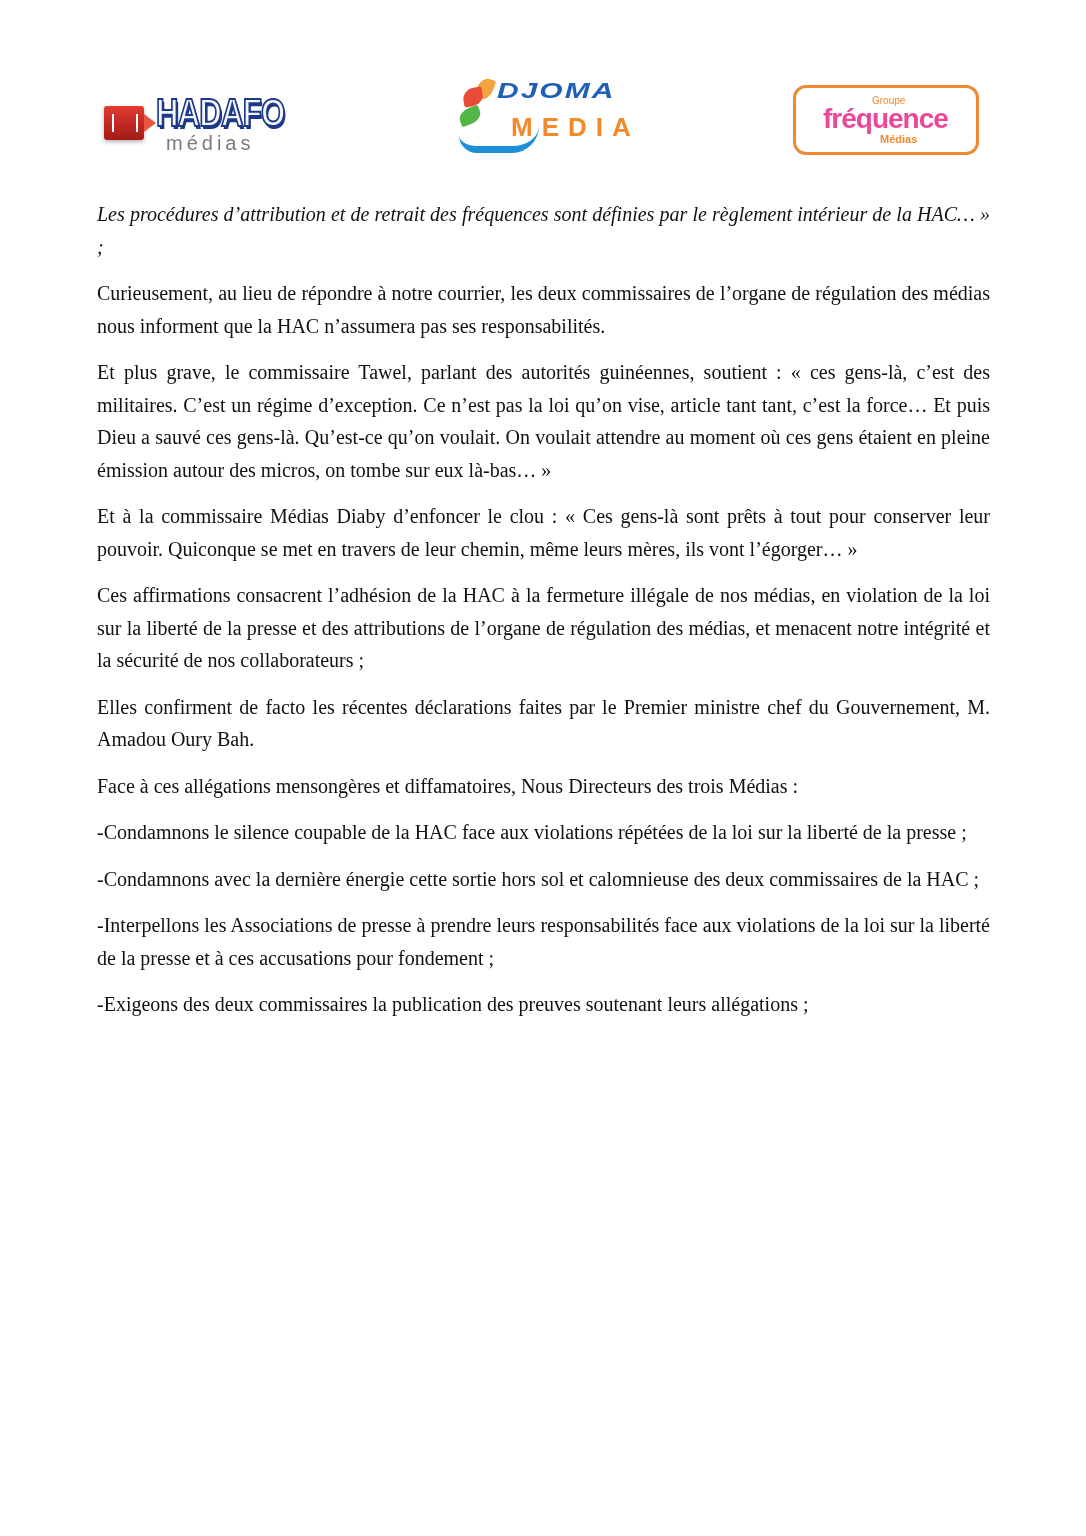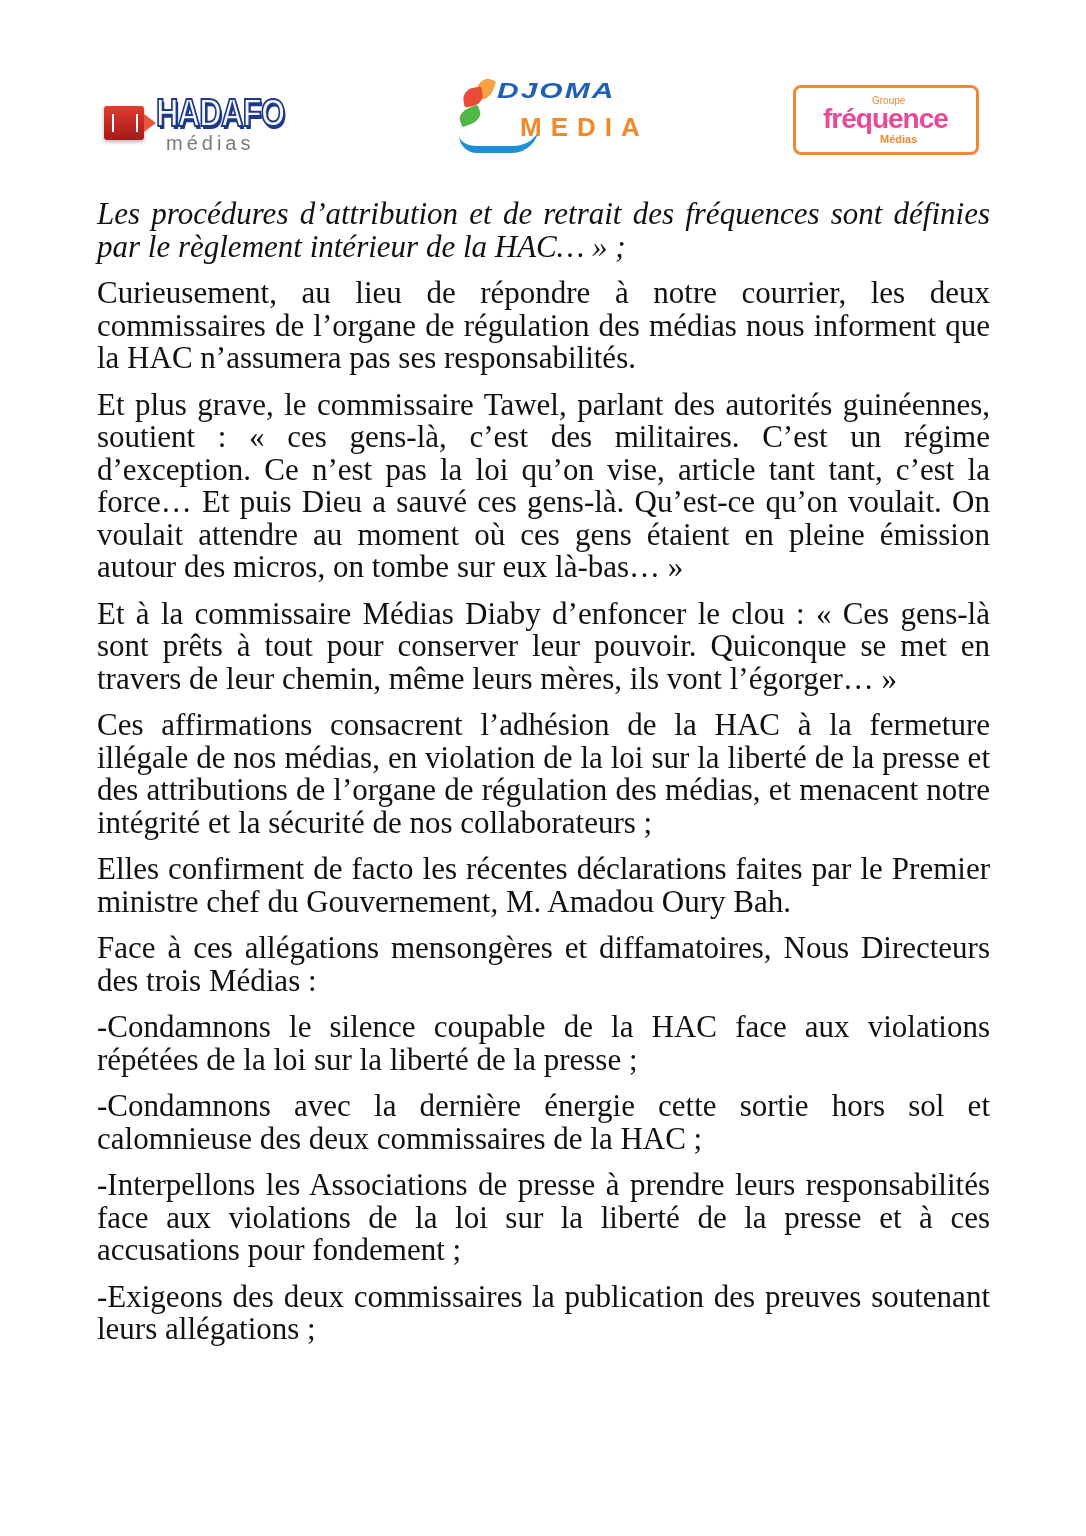--- a/index.html
+++ b/index.html
@@ -27,34 +27,34 @@
   .logo-djoma { left: 455px; top: 6px; width: 190px; height: 80px; }
   .petal { position: absolute; border-radius: 60% 10% 60% 10%; }
   .petal.p1 { left: 22px; top: 4px; width: 16px; height: 22px; background: #f4a340; transform: rotate(20deg); }
   .petal.p2 { left: 8px; top: 14px; width: 20px; height: 18px; background: #e94c36; transform: rotate(-10deg); }
   .petal.p3 { left: 4px; top: 34px; width: 22px; height: 16px; background: #52b748; transform: rotate(-20deg); }
   .wave { position: absolute; left: 4px; top: 52px; width: 80px; height: 20px; border-bottom: 7px solid #1c8fd6;
           border-radius: 0 0 60px 40px; }
   .djoma-name { position: absolute; left: 42px; top: 4px; font-family: "Liberation Sans", sans-serif;
           font-weight: bold; font-size: 30px; font-style: italic; color: #1f5fb8; letter-spacing: 2px;
           transform: scaleY(0.75); transform-origin: top; }
-  .djoma-sub { position: absolute; left: 65px; top: 38px; font-family: "Liberation Sans", sans-serif;
+  .djoma-sub { position: absolute; left: 56px; top: 38px; font-family: "Liberation Sans", sans-serif;
           font-weight: bold; font-size: 26px; color: #f08a2a; letter-spacing: 9px; }
   
   .logo-freq { left: 793px; top: 17px; width: 186px; height: 70px; border: 3px solid #ee8a33;
-               border-radius: 8px; box-sizing: border-box; }
+               border-radius: 13px; box-sizing: border-box; }
   .freq-groupe { position: absolute; left: 76px; top: 7px; font-family: "Liberation Sans", sans-serif;
                font-size: 10px; color: #ee8a33; }
   .freq-name { position: absolute; left: 27px; top: 15px; font-family: "Liberation Sans", sans-serif;
                font-weight: bold; font-size: 28px; color: #ec4899; letter-spacing: -1px; }
   .freq-medias { position: absolute; left: 84px; top: 45px; font-family: "Liberation Sans", sans-serif;
                font-weight: bold; font-size: 11px; color: #ee8a33; }
 
   .content { position: absolute; top: 198px; left: 97px; width: 893px; }
-  .para { font-size: 31px; line-height: 32.5px; text-align: justify; margin: 0 0 14px 0; }
+  .para { font-size: 20px; line-height: 32.5px; text-align: justify; margin: 0 0 14px 0; }
   .para.italic { font-style: italic; }
 </style>
 </head>
 <body>
 
 <div class="header">
   <div class="logo logo-hadafo">
     <div class="hadafo-box"></div>
     <div class="hadafo-arrow"></div>
     <div class="hadafo-name">HADAFO</div>

